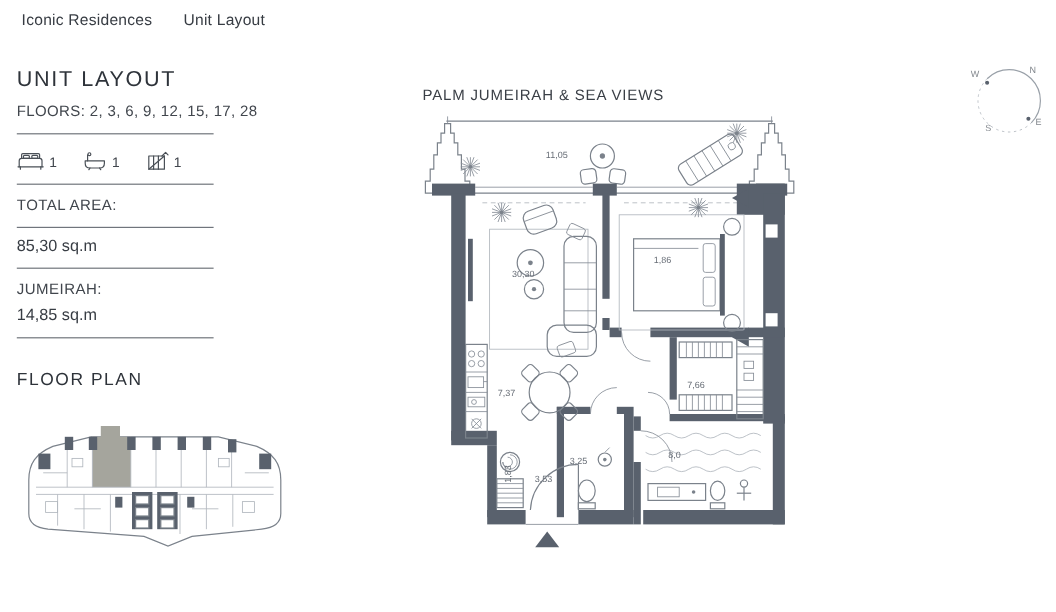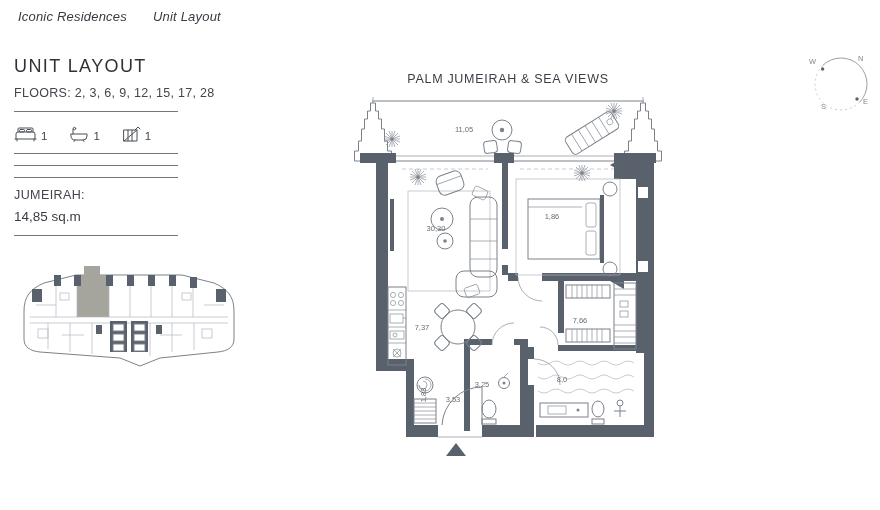--- a/index.html
+++ b/index.html
@@ -1,34 +1,34 @@
 <!DOCTYPE html>
 <html><head>
 <meta charset="utf-8">
 <style>
   html,body{margin:0;padding:0;}
   body{
     width:880px;height:510px;background:#ffffff;position:relative;overflow:hidden;
     font-family:"Liberation Sans",sans-serif;color:#3c4148;
   }
   .nav{position:absolute;top:9px;left:18px;display:flex;gap:26px;font-size:13px;color:#373c43;letter-spacing:.2px;}
-  .nav .nav-item{cursor:pointer;font-style:italic;}
+  .nav .nav-item{cursor:pointer;}
   .sidebar{position:absolute;left:14px;top:56px;width:240px;}
   .s-title{font-size:18px;letter-spacing:1.4px;color:#2e333a;font-weight:500;}
   .s-floors{font-size:12.5px;margin-top:9px;color:#41464d;letter-spacing:.3px;}
   .divider{border-bottom:1px solid #70757c;width:164px;margin-top:11px;}
   .features{display:flex;gap:22px;margin-top:9px;align-items:flex-end;height:21px;}
   .feature{display:flex;align-items:flex-end;gap:4px;font-size:11.5px;color:#41464d;}
   .feature svg{display:block;}
   .stat-label{font-size:12.5px;letter-spacing:.4px;margin-top:10px;color:#41464d;}
   .stat-value-lg{font-size:19px;color:#2b3037;margin-top:4px;letter-spacing:.4px;font-weight:500;}
   .stat-value{font-size:13.5px;margin-top:7px;color:#383d44;}
   .fp-title{font-size:14.5px;letter-spacing:1.3px;margin-top:27px;color:#2e333a;font-weight:500;}
   .mini{margin-top:13px;display:block;}
-  .plan-title{position:absolute;left:352px;top:72px;width:312px;text-align:center;font-size:12.5px;letter-spacing:.7px;color:#3a3f46;}
+  .plan-title{position:absolute;left:352px;top:72px;width:312px;font-size:12.5px;letter-spacing:.7px;color:#3a3f46;}
   .plan{position:absolute;left:352px;top:95px;}
   .compass{position:absolute;left:803px;top:46px;}
   
   .w{fill:#59616d;stroke:none;}
   .ln{fill:none;stroke:#7b828b;stroke-width:1;}
   .ln2{fill:none;stroke:#868d96;stroke-width:.7;}
   .lt{fill:none;stroke:#b0b6bd;stroke-width:.7;}
   .fw{fill:#fff;stroke:#7b828b;stroke-width:1;}
   .dash{stroke-dasharray:4 3;}
   svg text{font-family:"Liberation Sans",sans-serif;}
@@ -78,28 +78,31 @@
         <line class="ic" x1="2" y1="15" x2="15" y2="4"></line>
         <line class="ic" x1="6" y1="4" x2="6" y2="15"></line>
         <line class="ic" x1="10" y1="4" x2="10" y2="15"></line>
         <path class="ic" d="M13,4 l3,-3 l2,2"></path>
       </svg>
       <span>1</span>
     </div>
   </div>
   <div class="divider"></div>
 
-  <div class="divider"></div>
-
+  <div class="stat-label">TOTAL AREA:</div>
+  <div class="divider"></div>
+
+  <div class="stat-value">85,30 sq.m</div>
   <div class="divider"></div>
 
   <div class="stat-label">JUMEIRAH:</div>
   <div class="stat-value">14,85 sq.m</div>
   <div class="divider"></div>
 
+  <div class="fp-title">FLOOR PLAN</div>
 
   <svg class="mini" width="232" height="136" viewBox="0 0 232 136">
     <path d="M10,62 C10,48 16,40 30,34 L62,26 H168 L200,34 C214,40 220,48 220,62 V90 C220,98 214,102 204,103 L146,109 L126,117 L106,109 L26,103 C16,102 10,98 10,90 Z" style="fill:#fff;stroke:#7b828b;stroke-width:1"></path>
     <rect x="63" y="26" width="32" height="42" fill="#a5a59d"></rect>
     <rect x="70" y="17" width="16" height="10" fill="#a5a59d"></rect>
     <line class="lt" x1="16" y1="68" x2="214" y2="68"></line>
     <line class="lt" x1="16" y1="74" x2="214" y2="74"></line>
     <line class="lt" x1="42" y1="28" x2="42" y2="68"></line>
     <line class="lt" x1="63" y1="26" x2="63" y2="68"></line>
     <line class="lt" x1="95" y1="26" x2="95" y2="68"></line>

